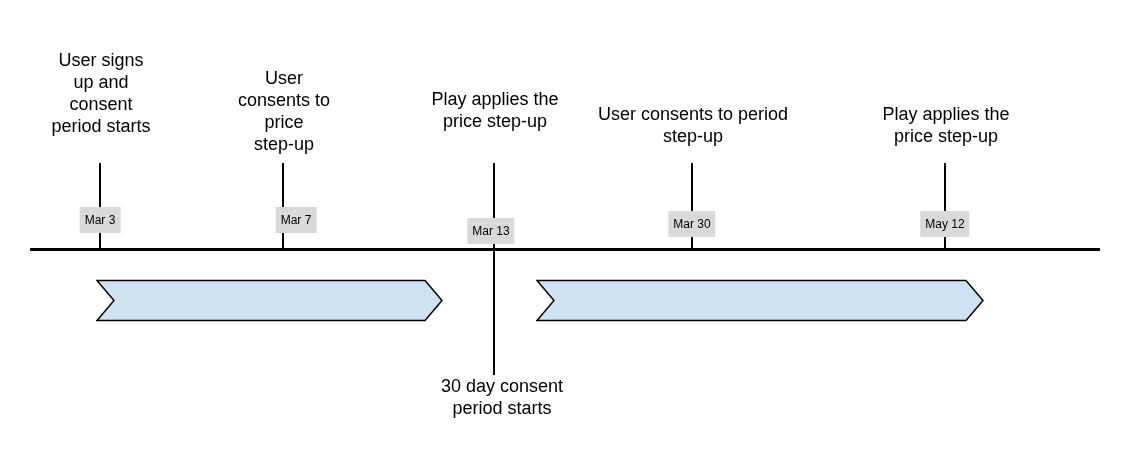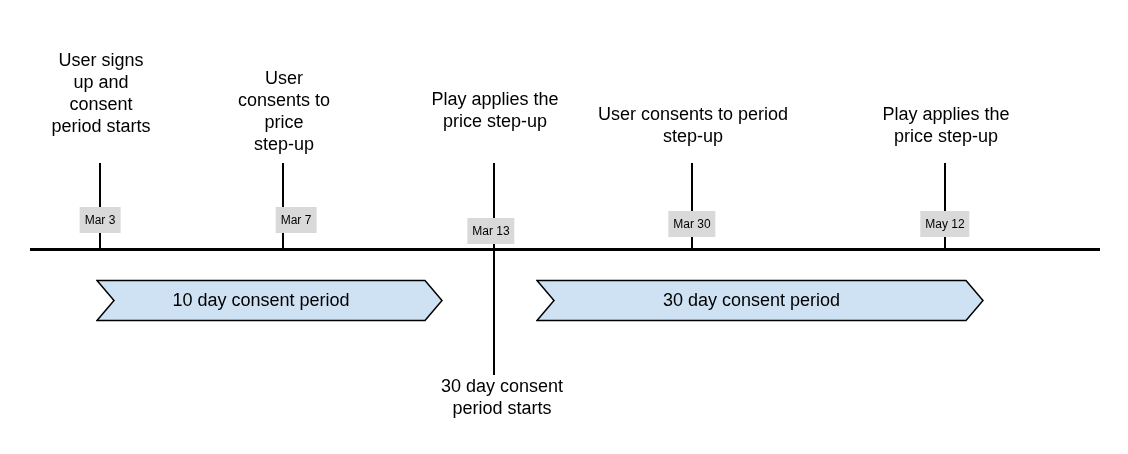--- a/index.html
+++ b/index.html
@@ -115,20 +115,18 @@
   <div class="tick t-5"></div>
   <div class="chip c-5">May 12</div>
 
   <div class="tick-below"></div>
   <div class="annotation">30 day consent
 period starts</div>
 
   <svg class="banner b-1" width="348" height="43" viewBox="0 0 348 43" aria-hidden="true">
     <polygon points="1,1.5 329,1.5 346,21.5 329,41.5 1,41.5 18,21.5"></polygon>
   </svg>
-  <div class="banner-label bl-1">10 day consent period</div>
 
   <svg class="banner b-2" width="449" height="43" viewBox="0 0 449 43" aria-hidden="true">
     <polygon points="1,1.5 430,1.5 447,21.5 430,41.5 1,41.5 18,21.5"></polygon>
   </svg>
-  <div class="banner-label bl-2">30 day consent period</div>
 
 </div>
 
 </body></html>

